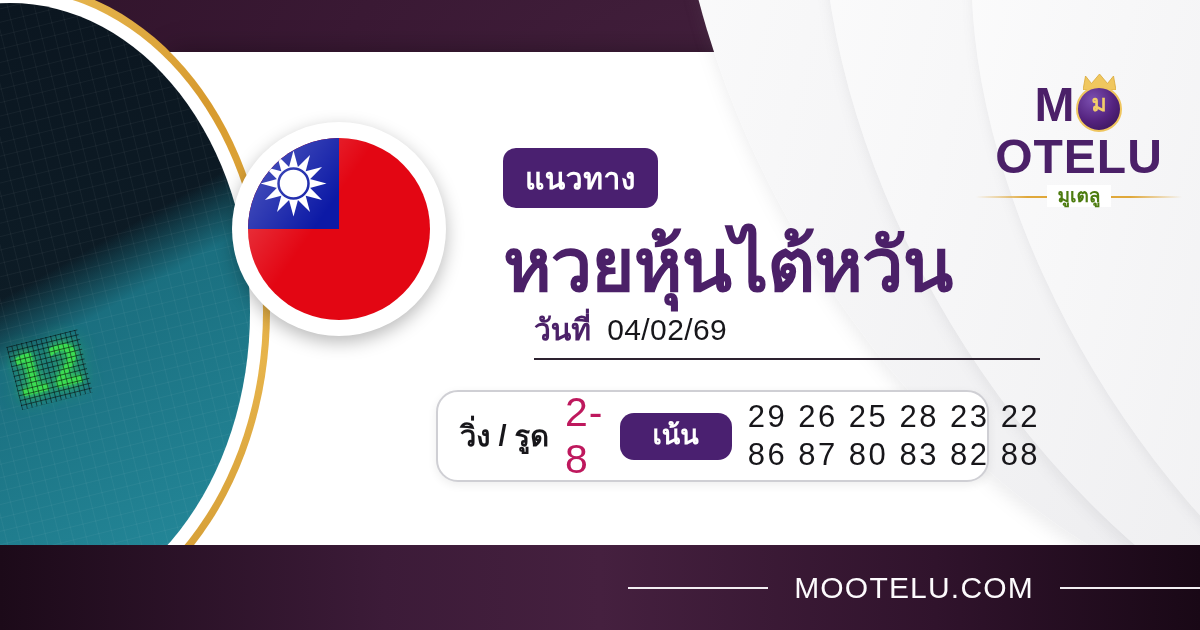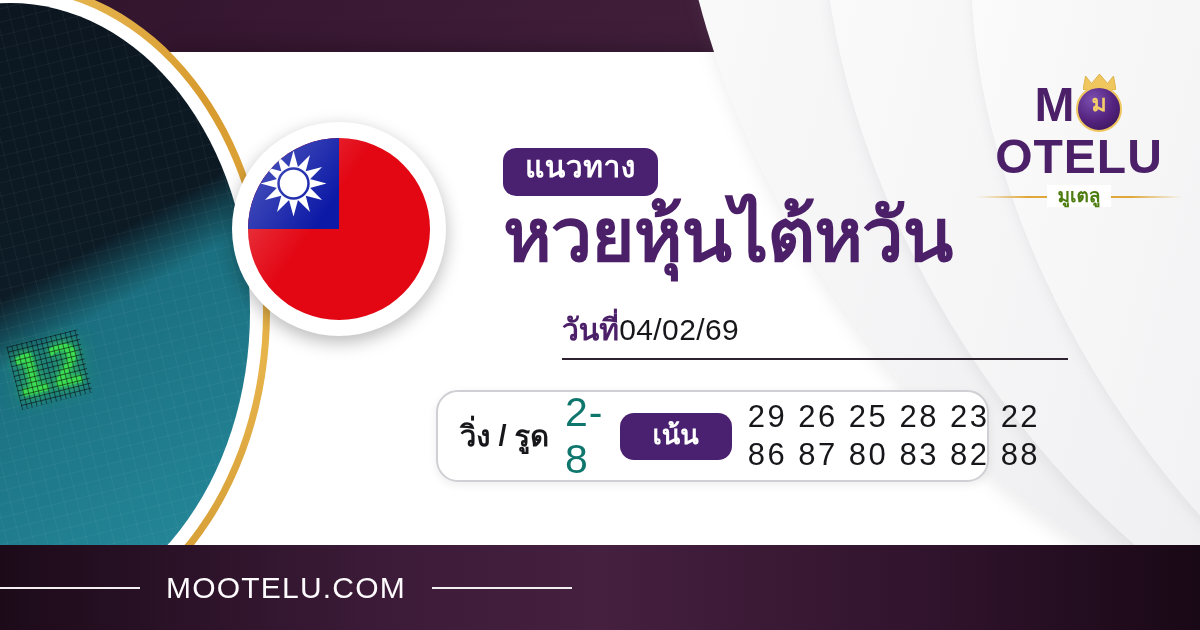--- a/index.html
+++ b/index.html
@@ -29,21 +29,21 @@
   .sw2 { width:700px; height:1180px; right:-390px; top:-500px; transform:rotate(-31deg);
          background:linear-gradient(135deg,#fafafb 0%,#f2f2f4 60%,#ececef 100%);
          box-shadow:-3px 8px 14px rgba(120,120,130,.12); }
   .sw3 { width:620px; height:1100px; right:-460px; top:-390px; transform:rotate(-31deg);
          background:#ffffff; box-shadow:-3px 6px 12px rgba(120,120,130,.10); }
 
   
   .footer {
     position:absolute; left:0; bottom:0; width:1200px; height:85px;
     background:linear-gradient(90deg,#1c0a19 0%,#3c1b38 32%,#45203f 50%,#30132c 78%,#190816 100%);
-    display:flex; align-items:center; justify-content:flex-start; gap:26px;
+    display:flex; align-items:center; justify-content:flex-end; gap:26px;
   }
   .footer .fline { width:140px; height:2px; background:#f2eef2; }
   .footer .ftext { color:#fdfbfd; font-size:30px; letter-spacing:1.2px; font-weight:400; }
 
   
   .ticker-wrap {
     position:absolute; left:-250px; top:-18px; width:520px; height:660px;
   }
   .ring-gold {
     position:absolute; left:0; top:0; width:520px; height:660px; border-radius:50%;
@@ -91,44 +91,44 @@
   .flag { position:relative; width:182px; height:182px; border-radius:50%; overflow:hidden;
           background:#e30613; }
   .flag .canton { position:absolute; left:0; top:0; width:50%; height:50%; background:#0c19a6; }
   .flag .gloss { position:absolute; inset:0; border-radius:50%;
           background:linear-gradient(125deg,rgba(255,255,255,.30) 0%,rgba(255,255,255,0) 42%); }
 
   
   .title-block { position:absolute; left:503px; top:148px; width:560px; }
   .badge-guide {
     display:inline-block; background:#4a2070; color:#ffffff;
-    font-size:30px; line-height:1; padding:4px 22px 14px; border-radius:13px;
+    font-size:30px; line-height:1; padding:16px 22px 14px; border-radius:13px;
     font-weight:700; letter-spacing:.5px;
   }
   .headline {
-    margin-top:2px; color:#4b2068; font-size:74px; line-height:1.02;
+    margin-top:20px; color:#4b2068; font-size:74px; line-height:1.02;
     font-weight:700; letter-spacing:-1px; white-space:nowrap;
   }
   .dateline {
-    position:absolute; left:562px; top:306px; width:506px;
+    position:absolute; left:534px; top:306px; width:506px;
     border-bottom:2px solid #2d2230; padding-bottom:5px;
-    display:flex; align-items:baseline; gap:0;
+    display:flex; align-items:baseline; gap:16px;
   }
   .dateline .dlabel { color:#4b2068; font-size:30px; font-weight:700; }
   .dateline .dvalue { color:#17161a; font-size:30px; font-weight:400; letter-spacing:.4px; }
 
   
   .numbox {
     position:absolute; left:436px; top:390px; width:553px; height:92px;
     background:#fff; border:2px solid #cfcfd4; border-radius:22px;
     box-shadow:0 3px 10px rgba(0,0,0,.07);
     display:flex; align-items:center; padding:0 22px; gap:16px;
   }
   .numbox .run-label { color:#17161a; font-size:29px; font-weight:700; white-space:nowrap; }
-  .numbox .run-value { color:#0f766e; font-size:41px; font-weight:400; letter-spacing:1px; }
+  .numbox .run-value { color:#be185d; font-size:41px; font-weight:400; letter-spacing:1px; }
   .badge-focus {
     background:#4a2070; color:#fff; font-size:27px; font-weight:700;
     padding:9px 33px 11px; border-radius:14px; line-height:1; white-space:nowrap;
   }
   .numcols { display:flex; flex-direction:column; gap:2px; margin-left:0; }
   .numrow { color:#17161a; font-size:31px; letter-spacing:2.5px; white-space:nowrap; }
 
   
   .logo { position:absolute; left:968px; top:78px; width:222px; text-align:center; }
   .logo-word {

